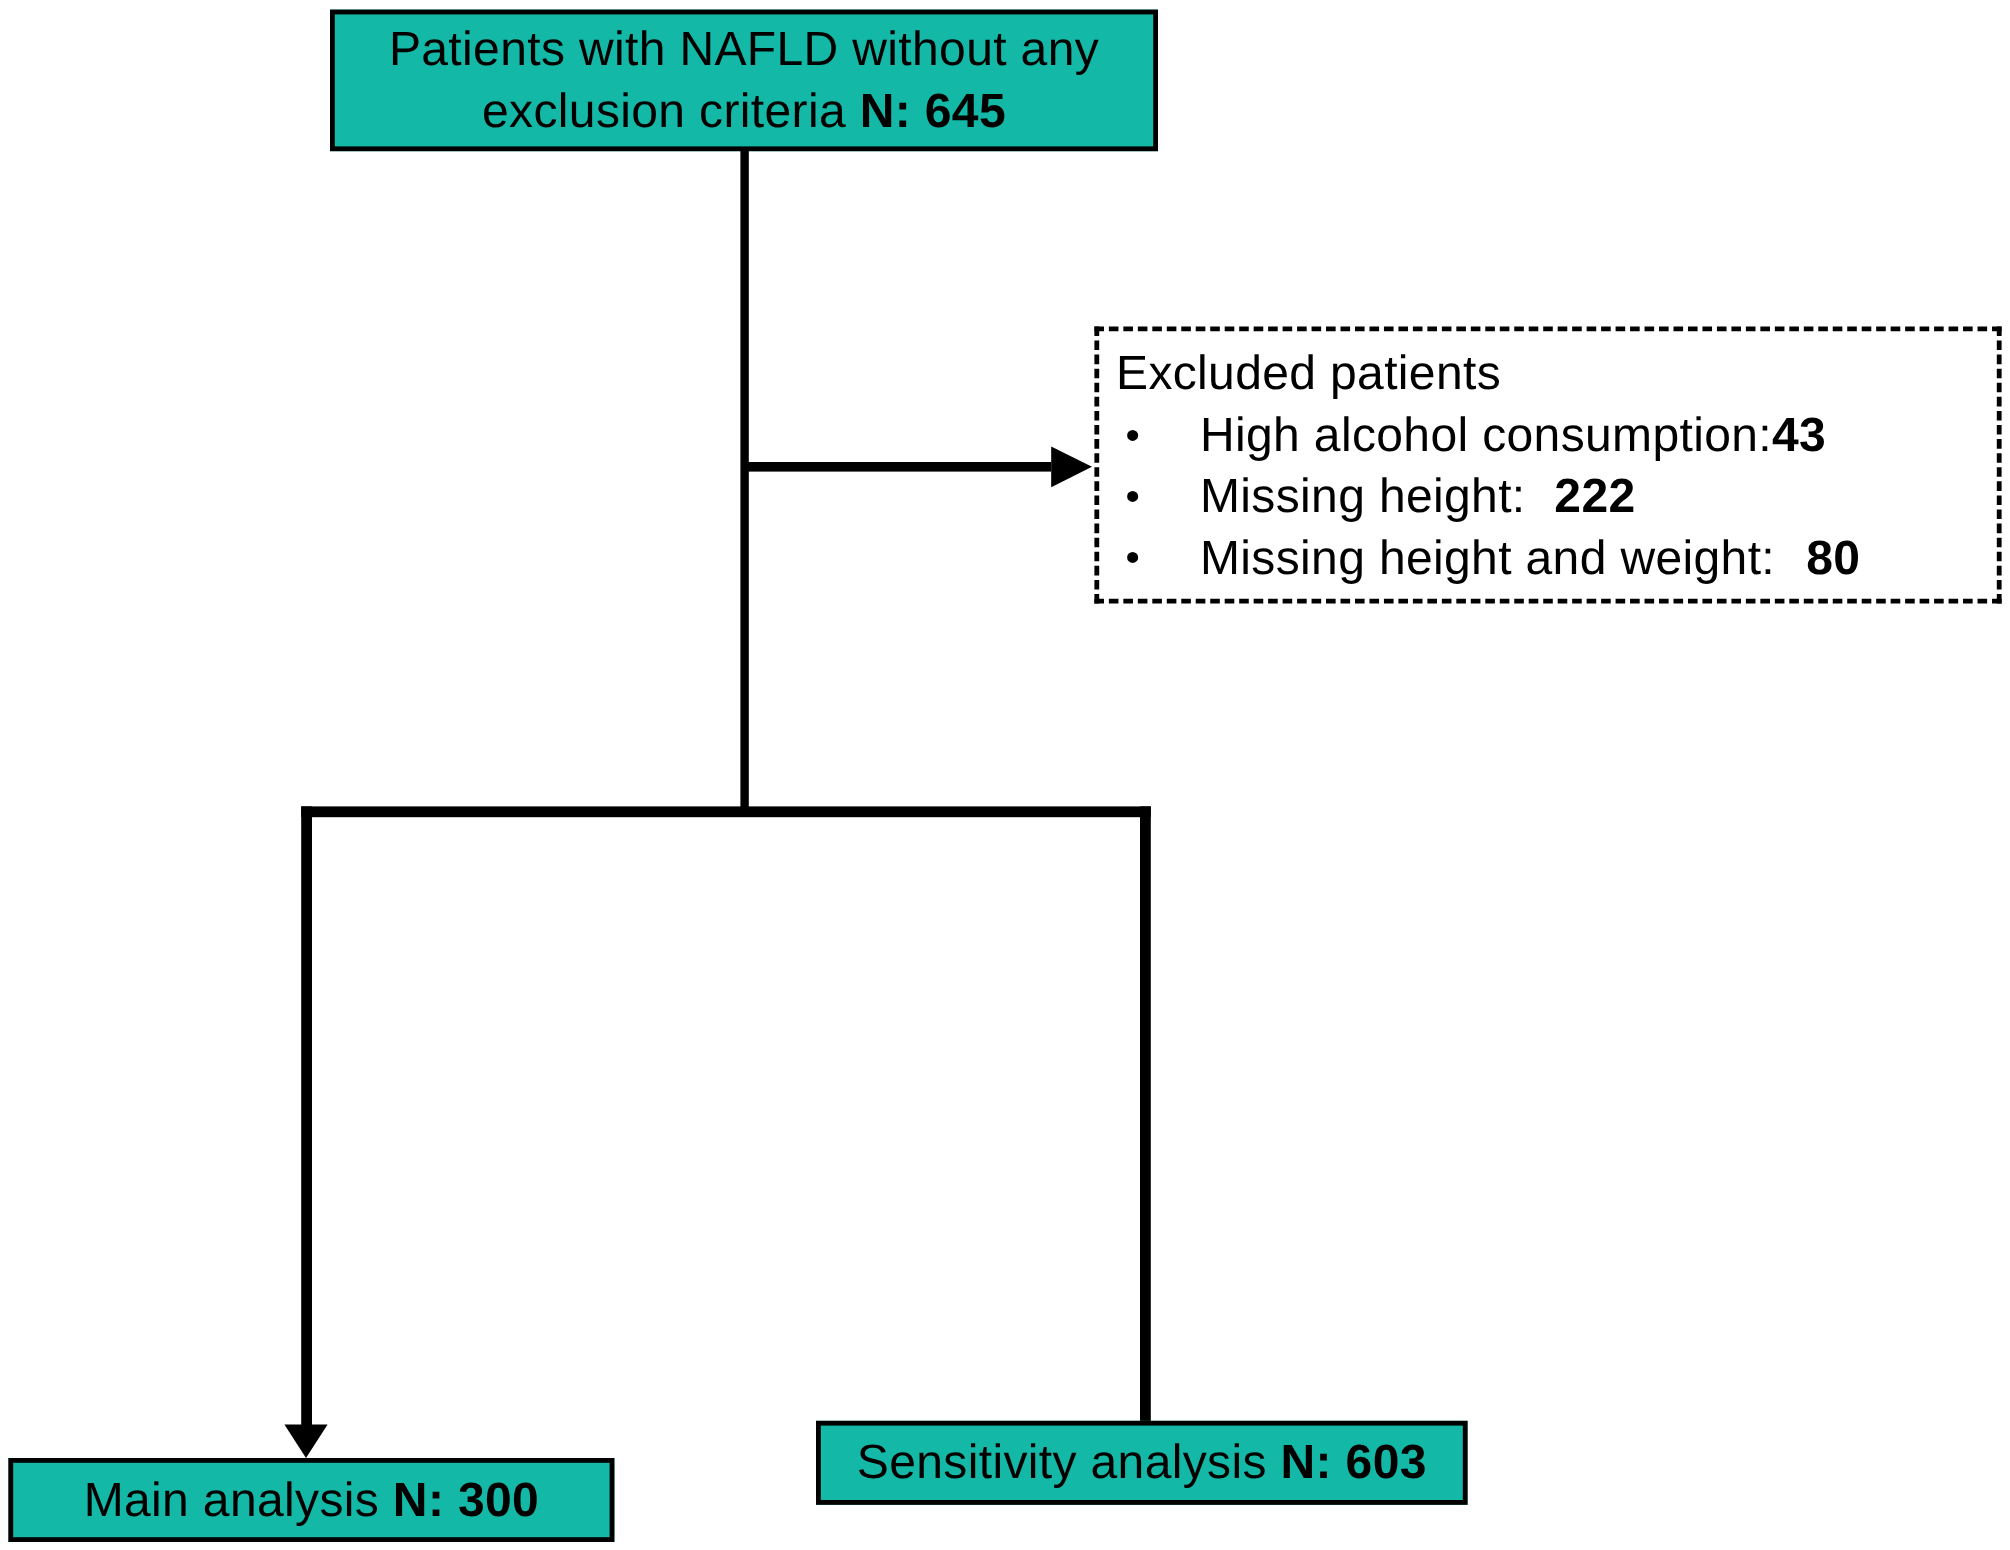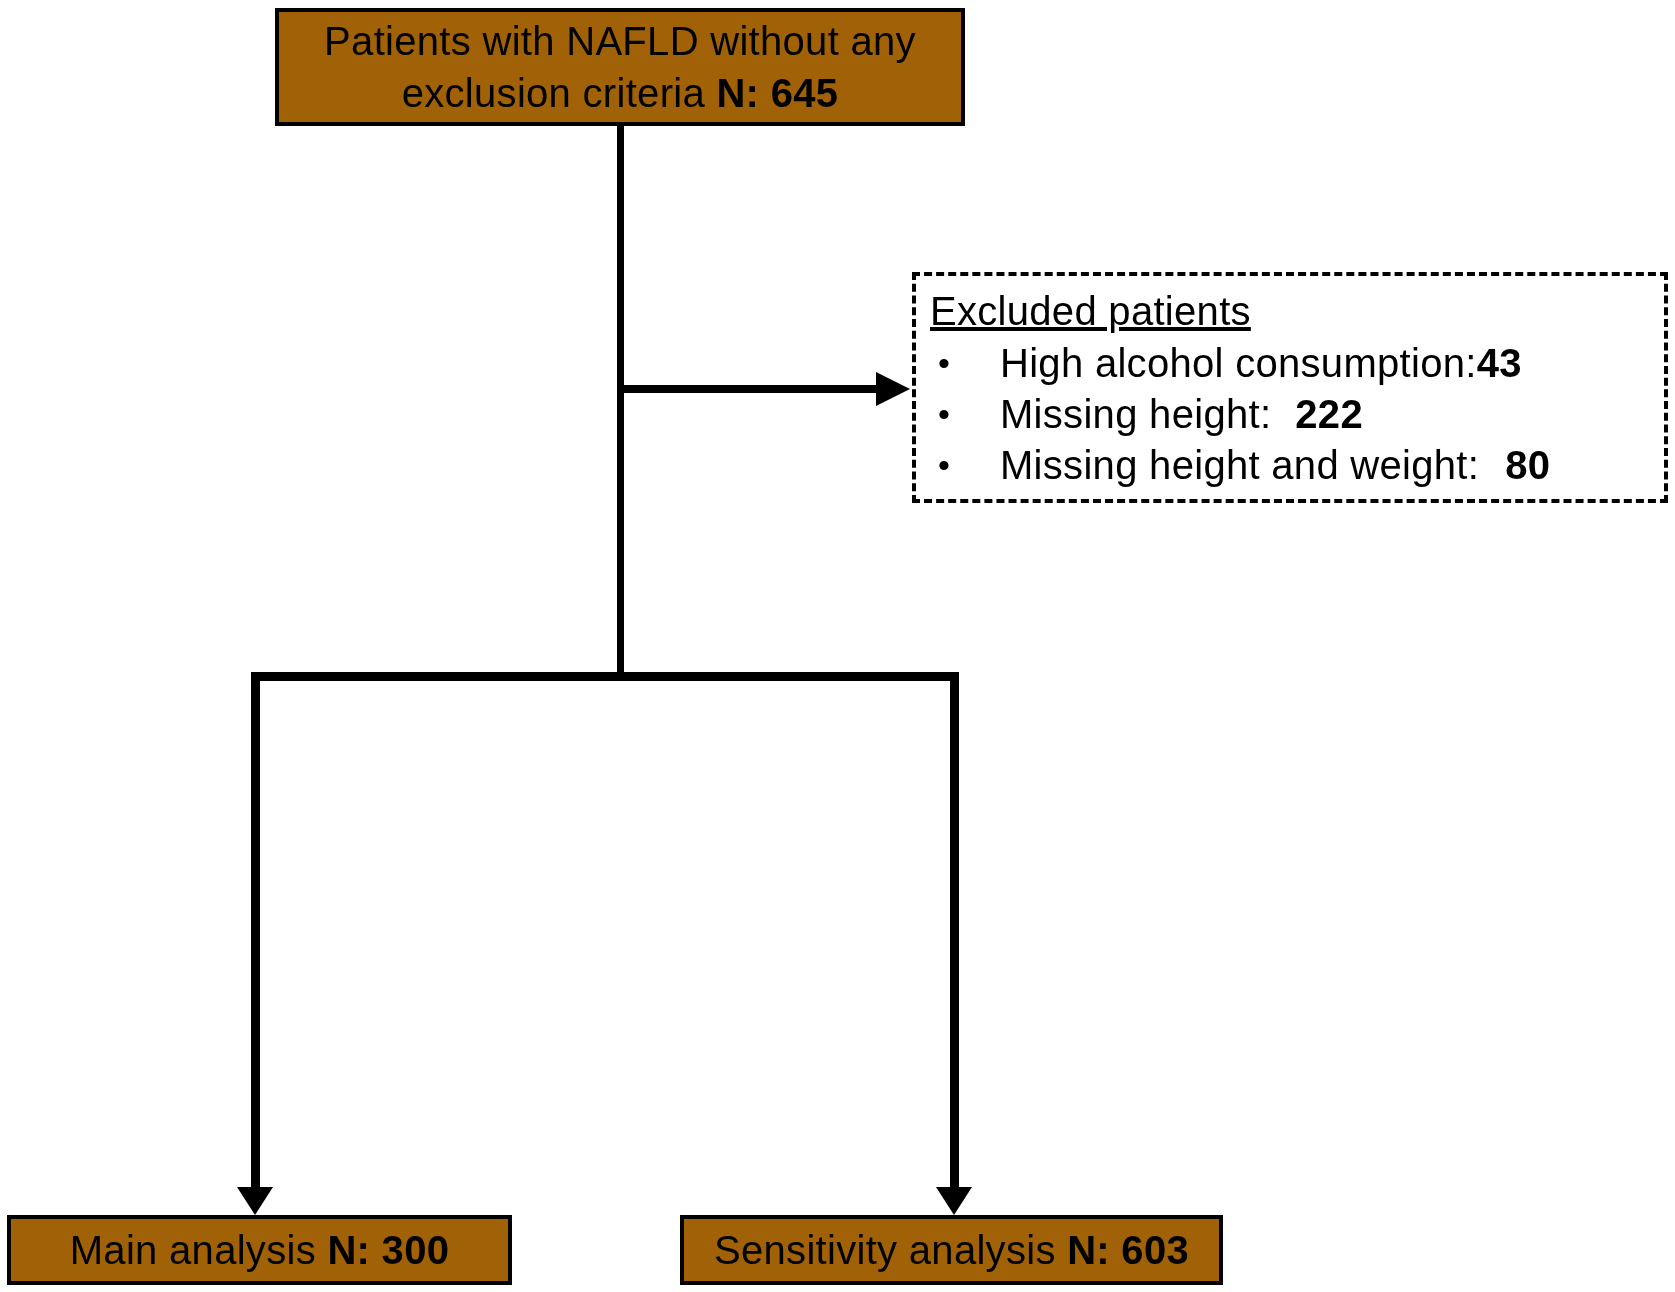--- a/index.html
+++ b/index.html
@@ -13,21 +13,21 @@
     height: 1292px;
     background: #ffffff;
     font-family: "Liberation Sans", sans-serif;
     color: #000000;
     overflow: hidden;
   }
   .box {
     position: absolute;
     box-sizing: border-box;
     border: 4px solid #000000;
-    background: #a16207;
+    background: #14b8a6;
     display: flex;
     align-items: center;
     justify-content: center;
     text-align: center;
   }
   .box-text {
     font-size: 40px;
     line-height: 52px;
     letter-spacing: 0.3px;
     white-space: nowrap;
@@ -60,38 +60,37 @@
     height: 231px;
     border: 4px dashed #000000;
     background: #ffffff;
     padding: 8px 8px 8px 14px;
     font-size: 40px;
     letter-spacing: 0.3px;
   }
   .ex-title {
     line-height: 54px;
     white-space: nowrap;
-    text-decoration: underline;
   }
   .bullet-row {
     display: flex;
     line-height: 51px;
     white-space: nowrap;
   }
   .bullet {
     flex: 0 0 70px;
     box-sizing: border-box;
     padding-left: 8px;
     font-size: 34px;
   }
   
   #top-box    { left: 275px; top: 8px;    width: 690px; height: 118px; }
   
   #main-box   { left: 7px;   top: 1215px; width: 505px; height: 70px; }
-  #sens-box   { left: 680px; top: 1215px; width: 543px; height: 70px; }
+  #sens-box   { left: 680px; top: 1184px; width: 543px; height: 70px; }
   
   #v-main     { left: 617px; top: 124px;  width: 7px;   height: 552px; }
   #h-excl     { left: 620px; top: 385px;  width: 256px; height: 8px; }
   #ah-excl    { left: 876px; top: 372px; }
   #t-bar      { left: 251px; top: 672px;  width: 708px; height: 9px; }
   #v-left     { left: 251px; top: 672px;  width: 9px;   height: 517px; }
   #v-right    { left: 950px; top: 672px;  width: 9px;   height: 517px; }
   #ah-left    { left: 237px; top: 1187px; }
   #ah-right   { left: 936px; top: 1187px; }
 </style>

